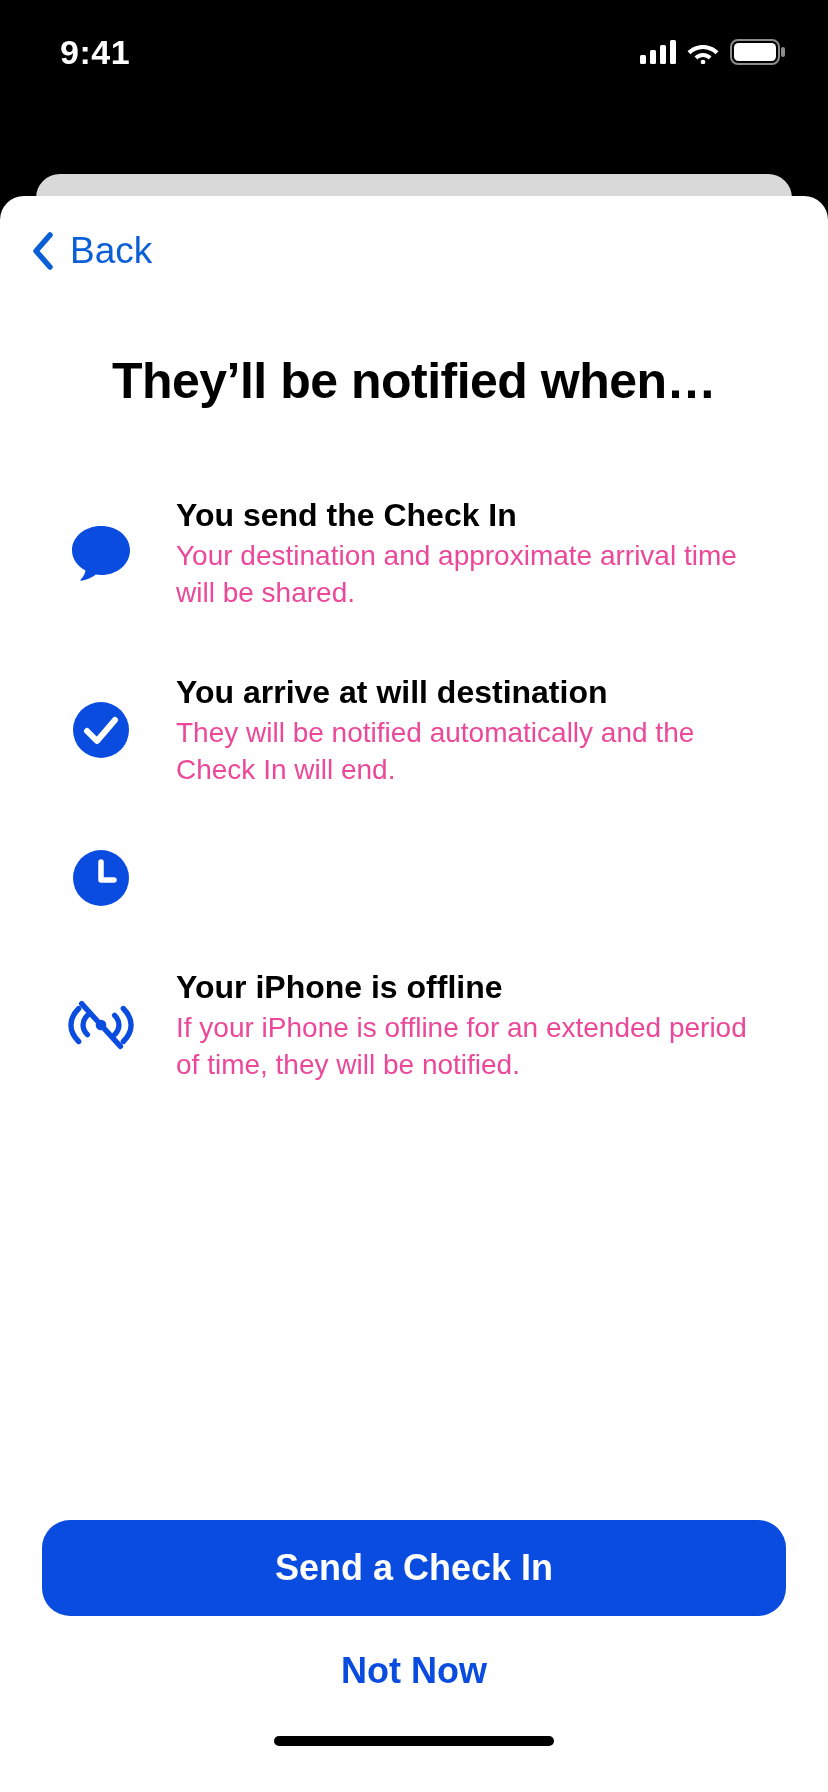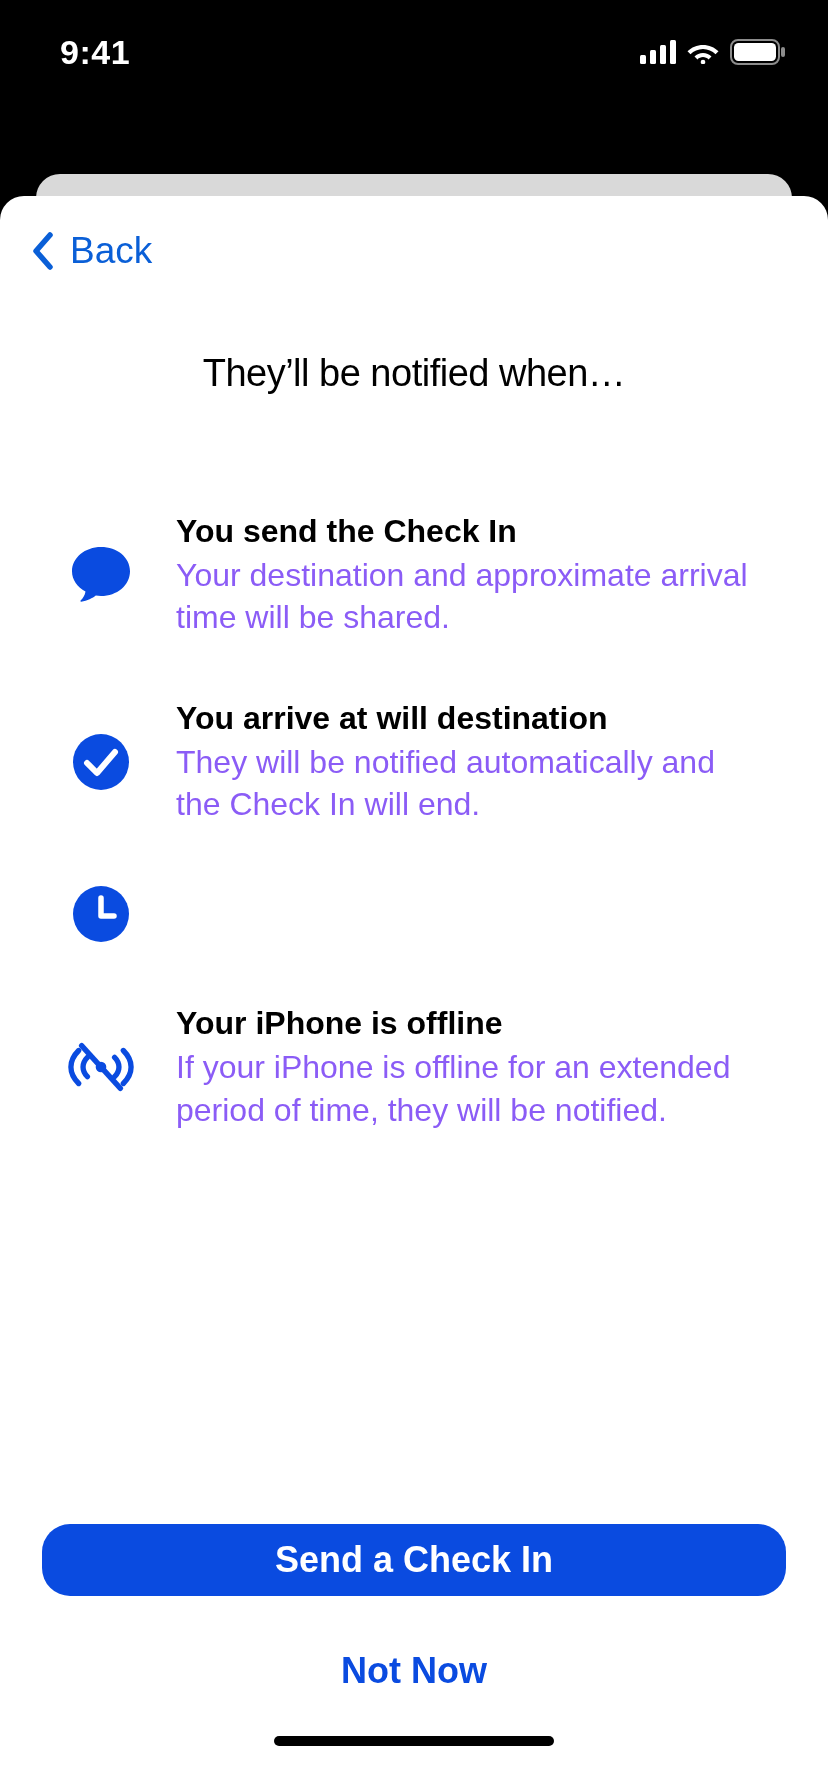--- a/index.html
+++ b/index.html
@@ -18,36 +18,36 @@
 
     
     .sheet { position:absolute; top:196px; left:0; right:0; bottom:0; background:#fff;
       border-radius:24px 24px 0 0; display:flex; flex-direction:column; }
 
     .nav { padding:34px 28px 0; }
     .back-btn { display:inline-flex; align-items:center; gap:12px; color:#0a5fd7;
       font-size:37px; font-weight:400; background:none; border:none; cursor:pointer; }
     .back-chevron { width:28px; height:40px; display:block; margin-right:2px; }
 
-    .title { margin-top:76px; text-align:center; font-size:38px; line-height:1.2;
-      font-weight:400; letter-spacing:-0.5px; color:#000; padding:0 40px;
+    .title { margin-top:76px; text-align:center; font-size:50px; line-height:1.2;
+      font-weight:700; letter-spacing:-0.5px; color:#000; padding:0 40px;
       font-family:-apple-system,"SF Pro Display","Helvetica Neue",Arial,sans-serif; }
 
-    .list { margin-top:114px; padding:0 68px; display:flex; flex-direction:column; gap:60px; }
+    .list { margin-top:84px; padding:0 68px; display:flex; flex-direction:column; gap:60px; }
     .item { display:flex; align-items:center; gap:42px; }
     .icon-wrap { width:66px; flex:0 0 66px; display:flex; align-items:center; justify-content:center; }
     .item-body { flex:1; }
     .item-title { font-size:32px; font-weight:600; color:#000; line-height:1.28; }
-    .item-desc  { font-size:32px; font-weight:400; color:#8b5cf6; line-height:1.32; margin-top:2px; }
+    .item-desc  { font-size:28px; font-weight:400; color:#ec4899; line-height:1.32; margin-top:2px; }
 
     .footer { position:absolute; left:0; right:0; bottom:0; padding:0 42px 46px; }
-    .primary-btn { display:block; width:100%; height:72px; border:none; border-radius:28px;
+    .primary-btn { display:block; width:100%; height:96px; border:none; border-radius:28px;
       background:#0a4be0; color:#fff; font-size:36px; font-weight:600; cursor:pointer;
       font-family:inherit; }
-    .secondary-btn { display:block; width:100%; margin-top:54px; background:none; border:none;
+    .secondary-btn { display:block; width:100%; margin-top:34px; background:none; border:none;
       color:#0a4be0; font-size:36px; font-weight:600; cursor:pointer; font-family:inherit; }
     .home-indicator { width:280px; height:10px; background:#000; border-radius:6px;
       margin:44px auto 0; }
   </style>
 </head>
 <body>
 
 <div class="status-bar">
   <span class="status-time">9:41</span>
   <span class="status-icons">

